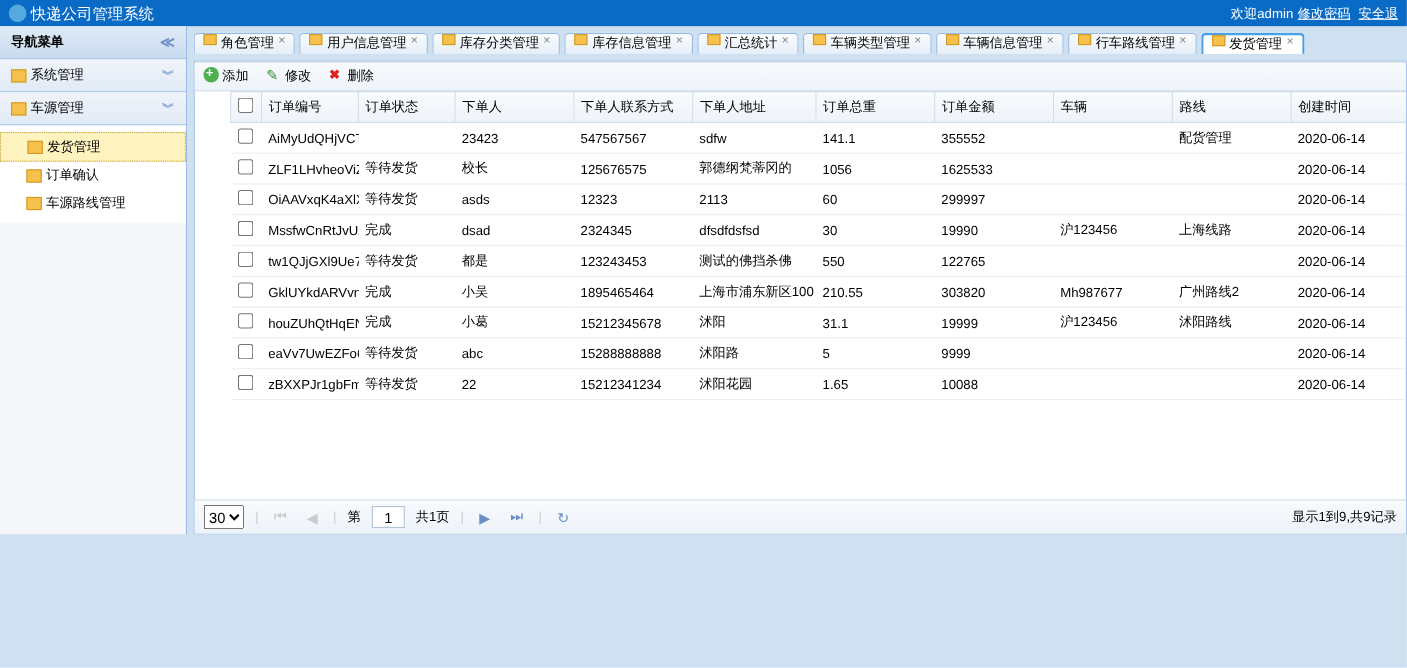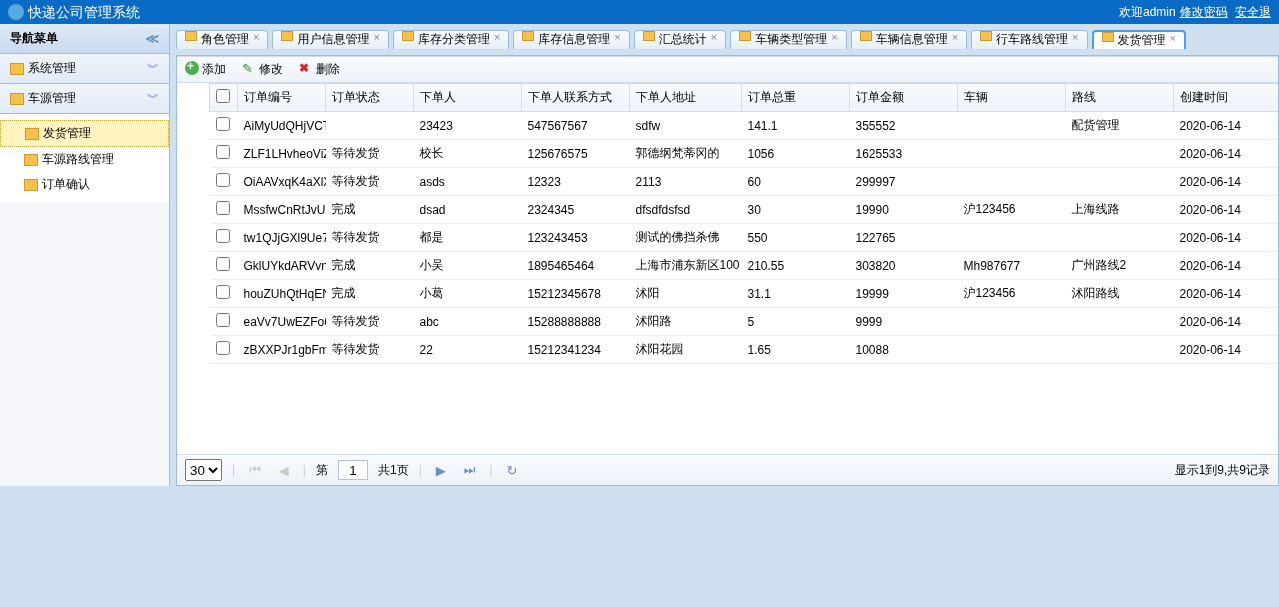--- a/index.html
+++ b/index.html
@@ -80,25 +80,25 @@
           <span><span class="folder-icon"></span>车源管理</span>
           <span class="chev">︾</span>
         </div>
         <div class="submenu">
           <div class="submenu-item active">
             <span class="folder-icon"></span>
             <span>发货管理</span>
           </div>
           <div class="submenu-item">
             <span class="folder-icon"></span>
-            <span>车源路线管理</span>
+            <span>订单确认</span>
           </div>
           <div class="submenu-item">
             <span class="folder-icon"></span>
-            <span>订单确认</span>
+            <span>车源路线管理</span>
           </div>
         </div>
       </div>
   </div>
 
   <div class="content">
     <div class="tabs" id="tabs">
         <div class="tab">
           <span class="folder-icon"></span>
           <span>角色管理</span> 

